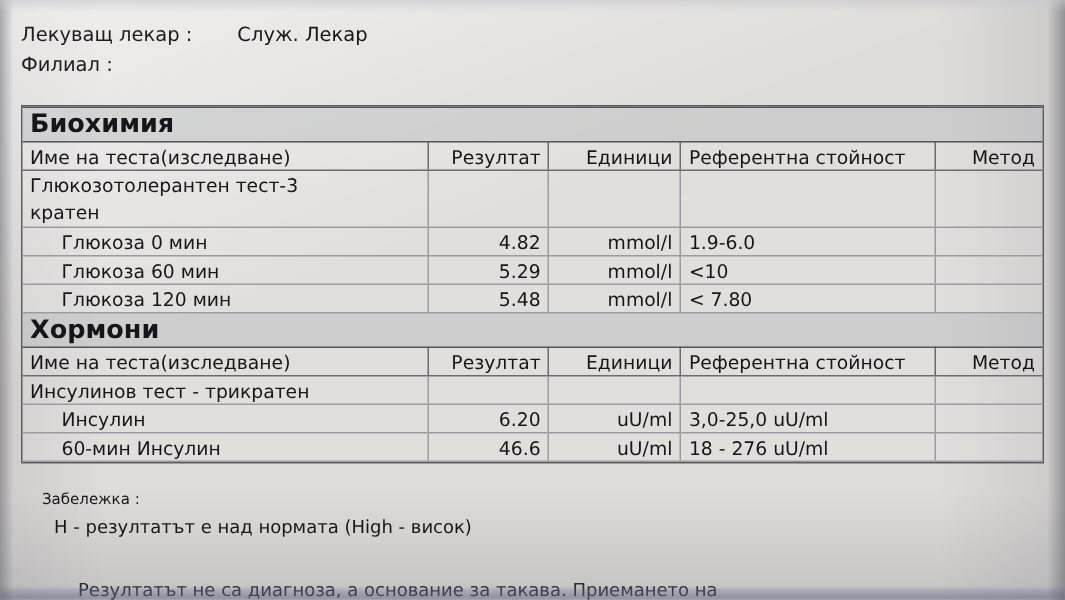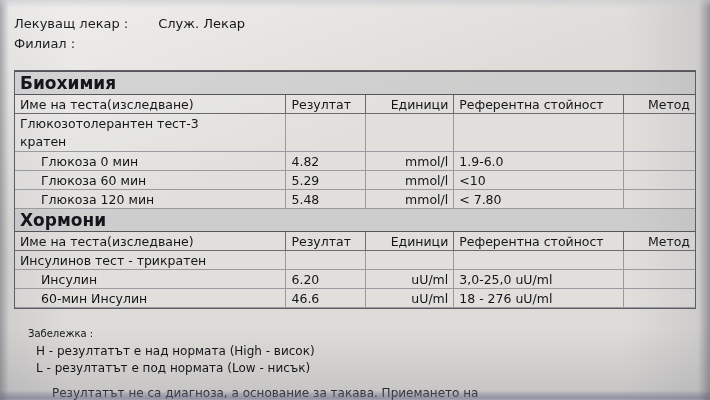--- a/index.html
+++ b/index.html
@@ -83,21 +83,21 @@
   tr.colhead td.c-res,
   tr.colhead td.c-unit,
   tr.colhead td.c-ref,
   tr.colhead td.c-met {
     border-left: 1px solid #6a6a70;
   }
   tr.rowline td {
     border-bottom: 1px solid #9a9aa0;
   }
   td.c-name { width: 272px; }
-  td.c-res  { width: 80px; text-align: left; padding-right: 8px; }
+  td.c-res  { width: 80px; text-align: right; padding-right: 8px; }
   td.c-unit { width: 88px; text-align: right; padding-left: 8px; }
   td.c-ref  { width: 170px; }
   td.c-met  { width: 72px; text-align: right; padding-right: 6px; }
 
   tr.data td.c-res,
   tr.data td.c-unit,
   tr.data td.c-ref,
   tr.data td.c-met {
     border-left: 1px solid #9a9aa0;
   }
@@ -270,21 +270,20 @@
           <td class="c-ref">18 - 276 uU/ml</td>
           <td class="c-met"></td>
         </tr>
       </tbody>
     </table>
   </div>
 
   <div class="notes">
     <div class="notes-title">Забележка :</div>
     <div class="notes-line">Н - резултатът е над нормата (High - висок)</div>
-    <div class="notes-line">L - резултатът е под нормата (Low - нисък)</div>
   </div>
 
   <div class="notes-foot">Резултатът не са диагноза, а основание за такава. Приемането на</div>
 
   <div class="blur-band"></div>
   <div class="edge-left"></div>
   <div class="edge-right"></div>
   <div class="edge-top"></div>
 </div>
 

